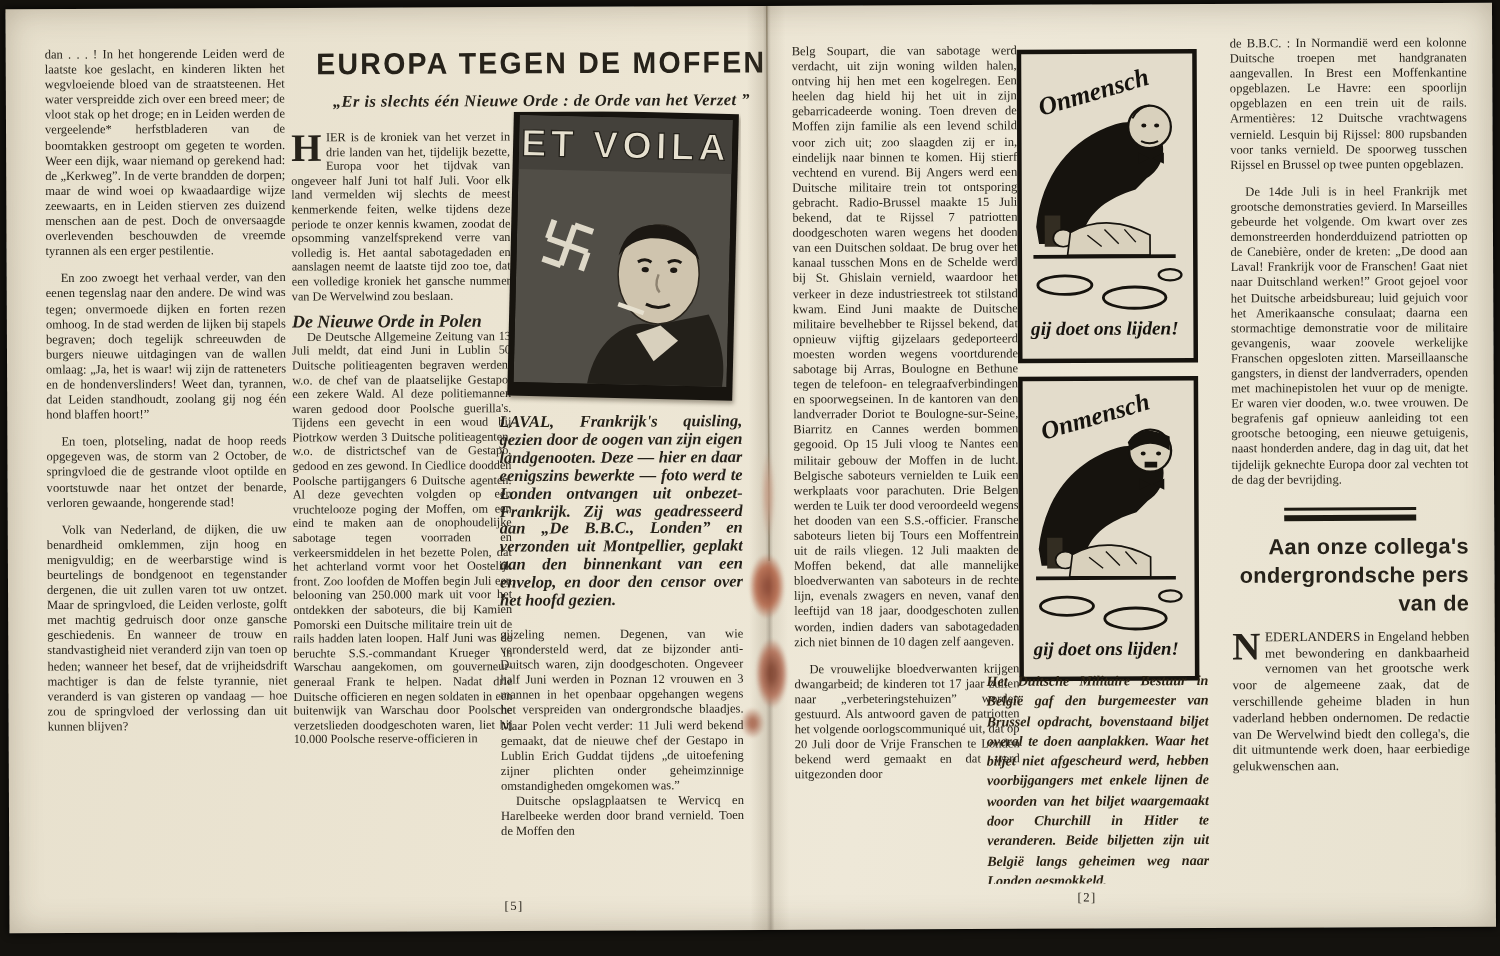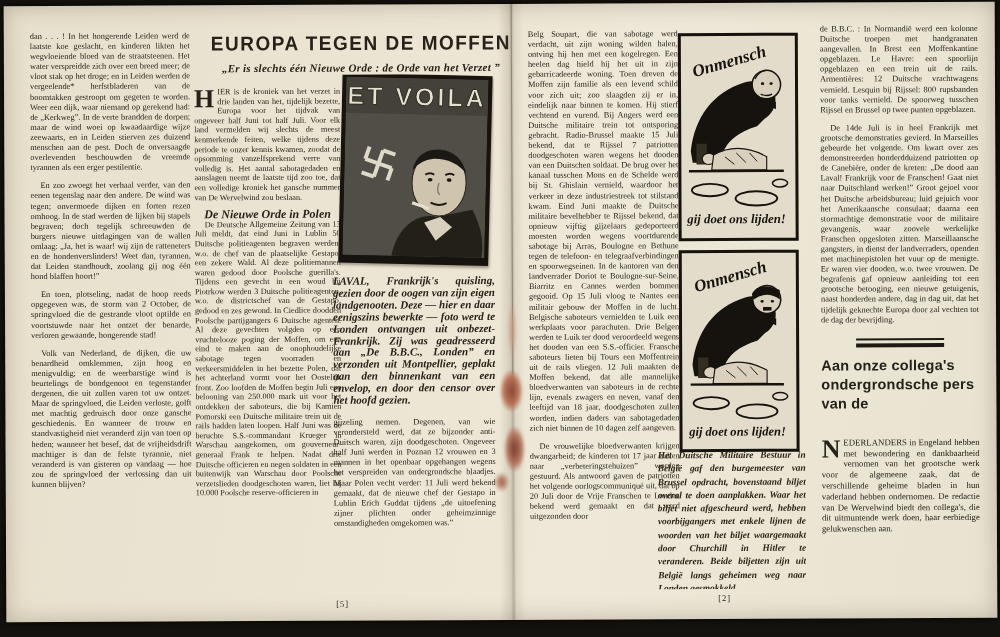--- a/index.html
+++ b/index.html
@@ -23,35 +23,35 @@
   .body-text p + p{margin-top:8px;text-indent:10px;}
   .tight{font-size:8.2px;line-height:9.6px;}
 
   .dropcap{float:left;font-weight:bold;font-size:26px;line-height:21px;padding:1px 3px 0 0;}
 
   .art-title{position:absolute;left:190px;top:28px;width:334px;text-align:center;}
   .art-title h1{margin:0;font-family:"Liberation Sans",sans-serif;font-weight:bold;
         font-size:19px;letter-spacing:1.5px;transform:scaleY(1.05);}
   .art-title h2{margin:7px 0 0 0;font-size:11px;font-style:italic;font-weight:bold;letter-spacing:.3px;}
 
-  .sec-head{font-weight:bold;font-style:italic;font-size:12px;text-align:center;margin:10px 0 6px 0;text-indent:0 !important;}
+  .sec-head{font-weight:bold;font-style:italic;font-size:12px;margin:10px 0 6px 0;text-indent:0 !important;}
 
   .photo{background:#17140f;padding:4px;width:142px;margin:0 0 9px 8px;transform:rotate(1.6deg);
          box-shadow:1px 2px 3px rgba(40,30,15,.4);}
   .caption{font-size:11px;line-height:11.9px;font-weight:bold;font-style:italic;}
 
   .pagenum{position:absolute;font-size:8.5px;letter-spacing:1px;}
 
   .poster{background:#e3dccb;border:3px solid #16130e;box-shadow:0 0 0 1px #e3dccb inset;margin-bottom:9px;}
   .poster-note{font-size:9.4px;line-height:13.3px;font-style:italic;font-weight:bold;color:#2b2315;text-align:justify;}
   .script{font-family:"Liberation Serif",serif;font-style:italic;font-weight:bold;}
 
   .divider{width:88px;margin:13px auto 9px auto;border-top:2px solid #1d1a12;border-bottom:4px solid #1d1a12;height:3px;}
   .colleagues-head{font-family:"Liberation Sans",sans-serif;font-weight:bold;font-size:14.5px;
-        line-height:19px;text-align:left;margin:0 0 24px 0;letter-spacing:.2px;}
+        line-height:19px;text-align:right;margin:0 0 6px 0;letter-spacing:.2px;}
 </style>
 </head>
 <body>
 
 <div class="paper">
 
   <div class="col body-text" style="left:26px;top:26px;width:160px;height:584px;">
     <p>dan . . . !   In het hongerende Leiden werd de laatste koe geslacht, en kinderen likten het wegvloeiende bloed van de straatsteenen.  Het water verspreidde zich over een breed meer; de vloot stak op het droge; en in Leiden werden de vergeelende* herfstbladeren van de boomtakken gestroopt om gegeten te worden.  Weer een dijk, waar niemand op gerekend had: de „Kerkweg”.  In de verte brandden de dorpen; maar de wind woei op kwaadaardige wijze zeewaarts, en in Leiden stierven zes duizend menschen aan de pest.  Doch de onversaagde overlevenden beschouwden de vreemde tyrannen als een erger pestilentie.</p>
     <p>En zoo zwoegt het verhaal verder, van den eenen tegenslag naar den andere.  De wind was tegen; onvermoede dijken en forten rezen omhoog.  In de stad werden de lijken bij stapels begraven; doch tegelijk schreeuwden de burgers nieuwe uitdagingen van de wallen omlaag: „Ja, het is waar! wij zijn de ratteneters en de hondenverslinders! Weet dan, tyrannen, dat Leiden standhoudt, zoolang gij nog één hond blaffen hoort!”</p>
     <p>En toen, plotseling, nadat de hoop reeds opgegeven was, de storm van 2 October, de springvloed die de gestrande vloot optilde en voortstuwde naar het ontzet der benarde, verloren gewaande, hongerende stad!</p>
@@ -88,20 +88,21 @@
           <ellipse cx="10" cy="-3" rx="2.4" ry="1.8" fill="#1c1813"></ellipse>
           <path d="M0 0 q-3 8 1 12" stroke="#8d8270" stroke-width="1.6" fill="none"></path>
           <path d="M-8 20 q8 4 16 0" stroke="#1c1813" stroke-width="2" fill="none"></path>
           <rect x="-26" y="19" width="18" height="3" transform="rotate(18 -26 19)" fill="#e6e0cf"></rect>
         </g>
       </svg>
     </div>
     <p class="caption">LAVAL, Frankrijk's quisling, gezien door de oogen van zijn eigen landgenooten. Deze — hier en daar eenigszins bewerkte — foto werd te Londen ontvangen uit onbezet-Frankrijk. Zij was geadresseerd aan „De B.B.C., Londen” en verzonden uit Montpellier, geplakt aan den binnenkant van een envelop, en door den censor over het hoofd gezien.</p>
     <div class="body-text" style="margin-top:9px;">
       <p>gijzeling nemen.  Degenen, van wie verondersteld werd, dat ze bijzonder anti-Duitsch waren, zijn doodgeschoten.  Ongeveer half Juni werden in Poznan 12 vrouwen en 3 mannen in het openbaar opgehangen wegens het verspreiden van ondergrondsche blaadjes.  Maar Polen vecht verder: 11 Juli werd bekend gemaakt, dat de nieuwe chef der Gestapo in Lublin Erich Guddat tijdens „de uitoefening zijner plichten onder geheimzinnige omstandigheden omgekomen was.”</p>
+      <p style="margin-top:0;">Duitsche opslagplaatsen te Wervicq en Harelbeeke werden door brand vernield.  Toen de Moffen den</p>
     </div>
   </div>
 
   <div class="pagenum" style="left:330px;top:594px;">[5]</div>
 
   <div class="col body-text" style="left:524px;top:26px;width:150px;height:566px;">
     <p>Belg Soupart, die van sabotage werd verdacht, uit zijn woning wilden halen, ontving hij hen met een kogelregen.  Een heelen dag hield hij het uit in zijn gebarricadeerde woning. Toen dreven de Moffen zijn familie als een levend schild voor zich uit; zoo slaagden zij er in, eindelijk naar binnen te komen.  Hij stierf vechtend en vurend.  Bij Angers werd een Duitsche militaire trein tot ontsporing gebracht.  Radio-Brussel maakte 15 Juli bekend, dat te Rijssel 7 patriotten doodgeschoten waren wegens het dooden van een Duitschen soldaat.  De brug over het kanaal tusschen Mons en de Schelde werd bij St. Ghislain vernield, waardoor het verkeer in deze industriestreek tot stilstand kwam. Eind Juni maakte de Duitsche militaire bevelhebber te Rijssel bekend, dat opnieuw vijftig gijzelaars gedeporteerd moesten worden wegens voortdurende sabotage bij Arras, Boulogne en Bethune tegen de telefoon- en telegraafverbindingen en spoorwegseinen.  In de kantoren van den landverrader Doriot te Boulogne-sur-Seine, Biarritz en Cannes werden bommen gegooid.  Op 15 Juli vloog te Nantes een militair gebouw der Moffen in de lucht.  Belgische saboteurs vernielden te Luik een werkplaats voor parachuten.  Drie Belgen werden te Luik ter dood veroordeeld wegens het dooden van een S.S.-officier. Fransche saboteurs lieten bij Tours een Moffentrein uit de rails vliegen. 12 Juli maakten de Moffen bekend, dat alle mannelijke bloedverwanten van saboteurs in de rechte lijn, evenals zwagers en neven, vanaf den leeftijd van 18 jaar, doodgeschoten zullen worden, indien daders van sabotagedaden zich niet binnen de 10 dagen zelf aangeven.</p>
     <p>De vrouwelijke bloedverwanten krijgen dwangarbeid; de kinderen tot 17 jaar zullen naar „verbeteringstehuizen” worden gestuurd.  Als antwoord gaven de patriotten het volgende oorlogscommuniqué uit, dat op 20 Juli door de Vrije Franschen te Londen bekend werd gemaakt en dat werd uitgezonden door</p>
   </div>
 

